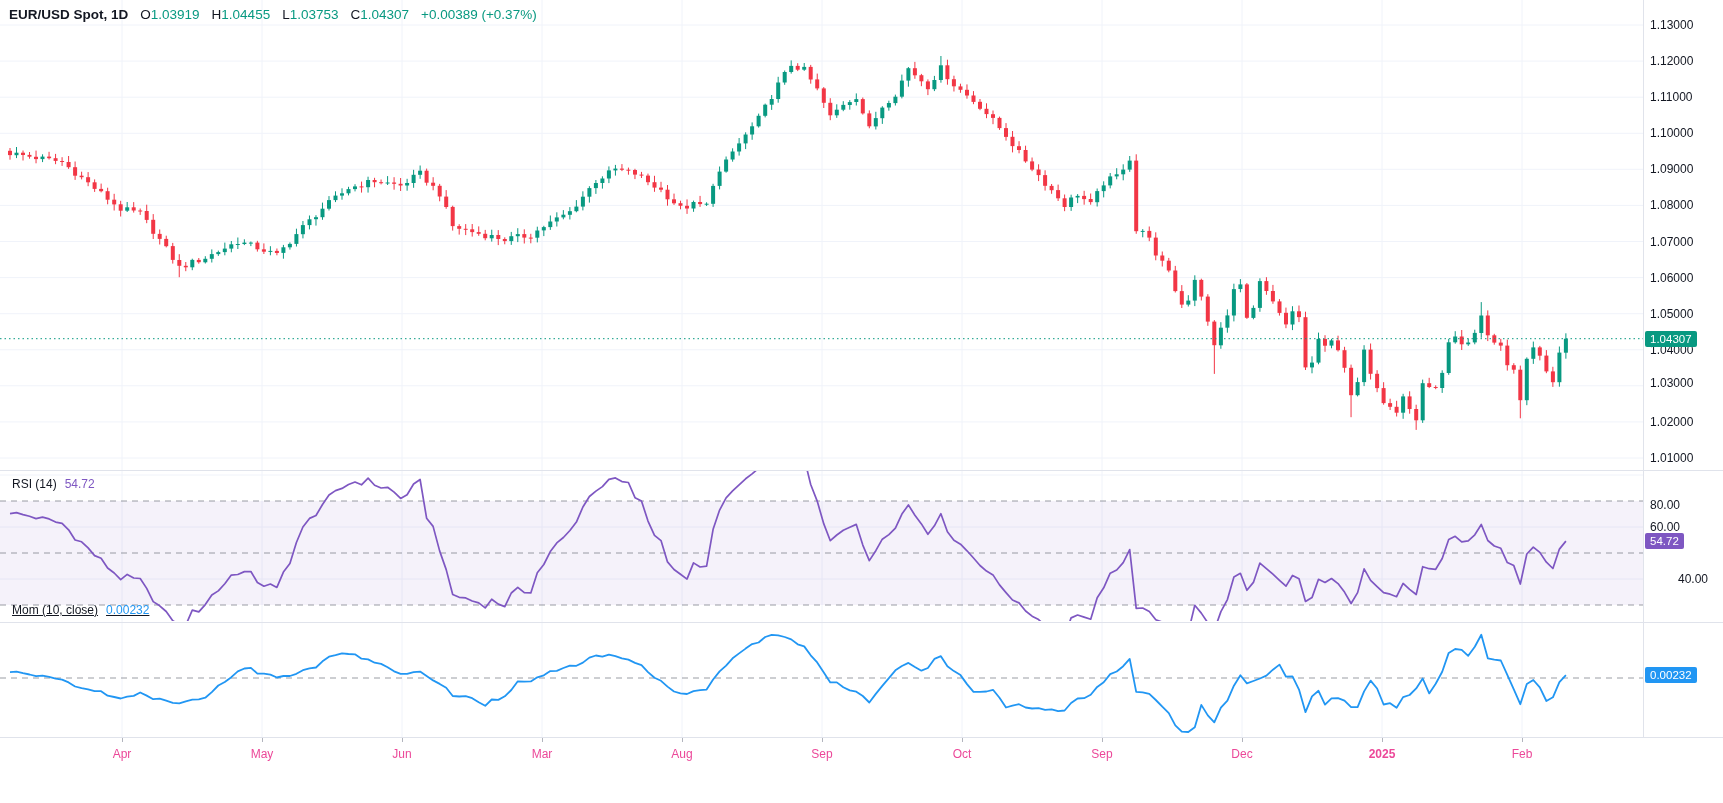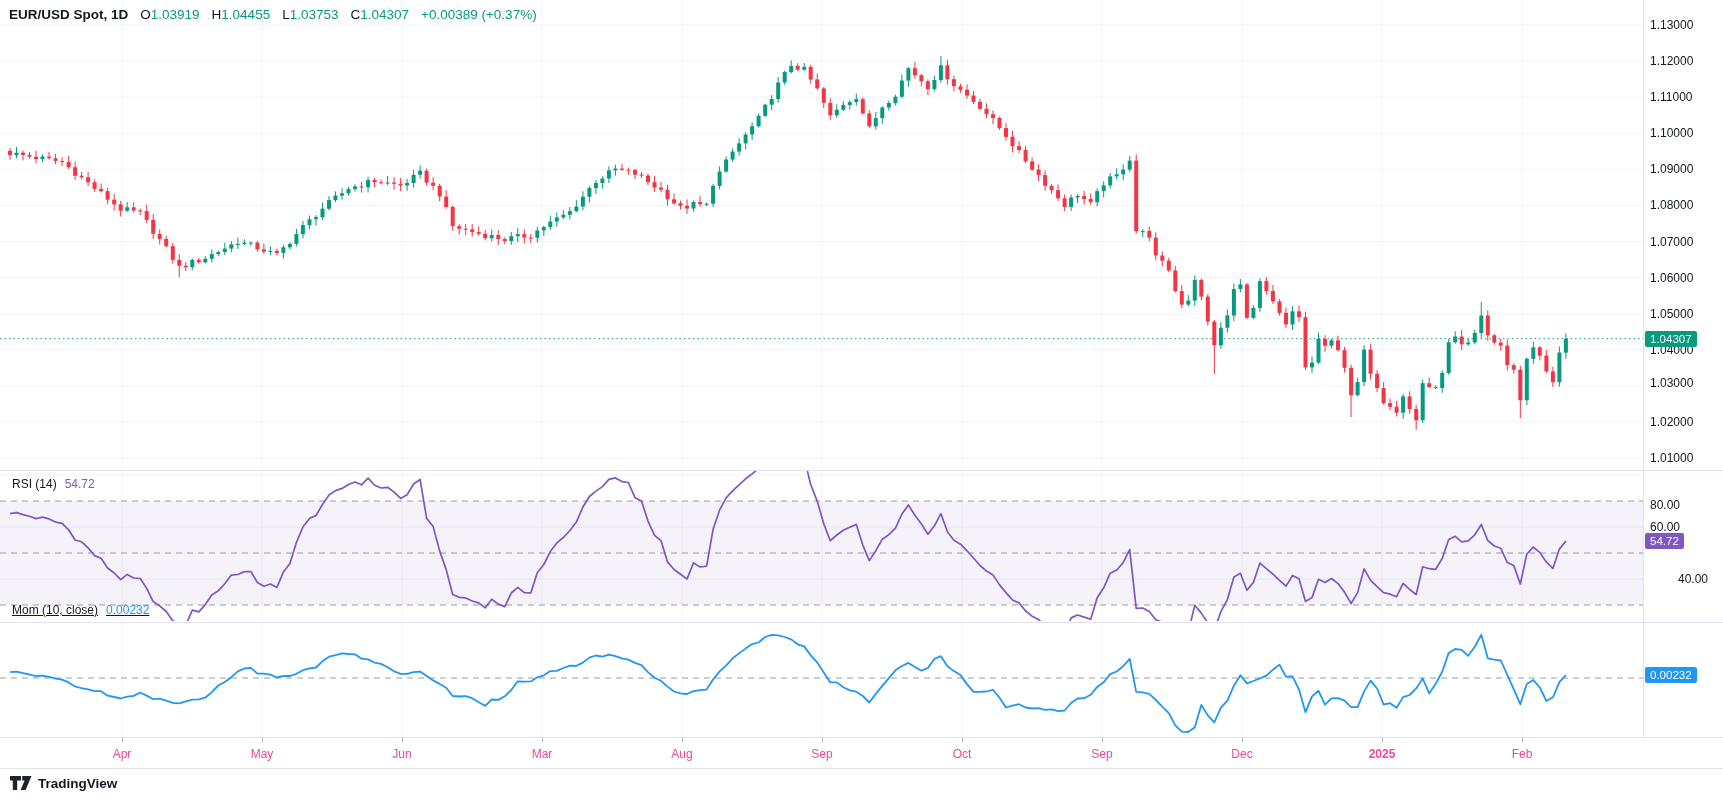--- a/index.html
+++ b/index.html
@@ -626,22 +626,13 @@
       <div class="t-tick" style="left: 1102px;"></div>
       <div class="t-label" style="left: 1102px;">Sep</div>
       <div class="t-tick" style="left: 1242px;"></div>
       <div class="t-label" style="left: 1242px;">Dec</div>
       <div class="t-tick" style="left: 1382px;"></div>
       <div class="t-label bold" style="left: 1382px;">2025</div>
       <div class="t-tick" style="left: 1522px;"></div>
       <div class="t-label" style="left: 1522px;">Feb</div>
     </div>
 
-  <div id="footer">
-    <div id="logo">
-      <svg width="22" height="15" viewBox="0 0 22 15">
-        <polygon points="0,0 11,0 11,4.5 7.2,4.5 7.2,14 2.8,14 2.8,4.5 0,4.5" fill="#1d222d"></polygon>
-        <polygon points="12.2,0 21.5,0 15.6,14 10.6,14 14.6,4.5 12.2,4.5" fill="#1d222d"></polygon>
-      </svg>
-      <span class="logo-text">TradingView</span>
-    </div>
-  </div>
 </div>
 
 </body></html>

